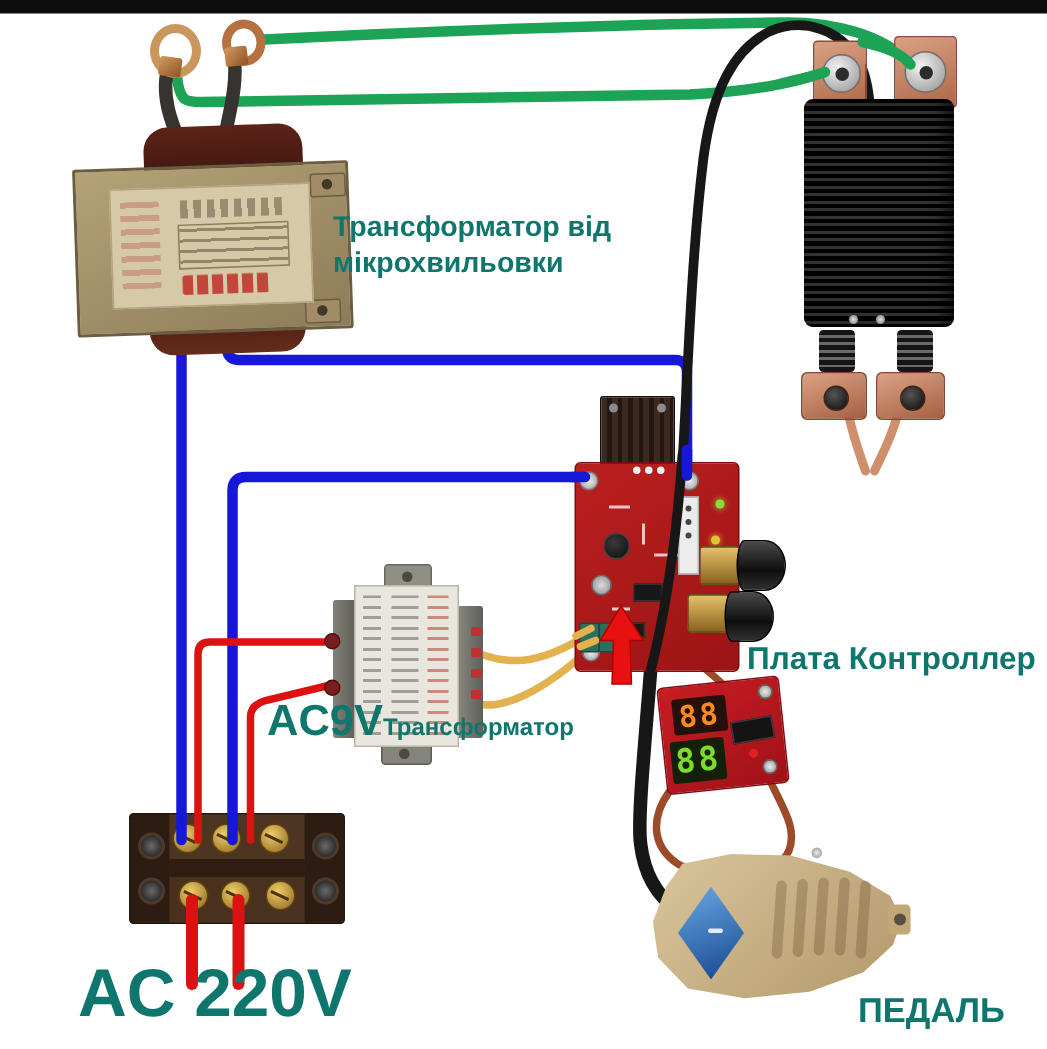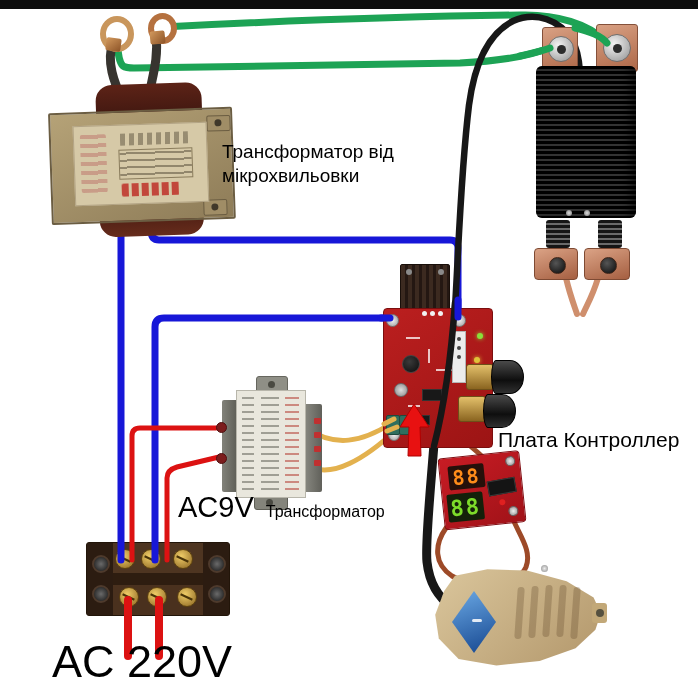--- a/index.html
+++ b/index.html
@@ -4,21 +4,21 @@
 <style>
   html,body{margin:0;padding:0;background:#fff;}
   .canvas{position:relative;width:698px;height:699px;background:#fff;overflow:hidden;
           font-family:"Liberation Sans",sans-serif;}
   .abs{position:absolute;}
   svg.layer{position:absolute;left:0;top:0;width:698px;height:699px;pointer-events:none;}
   #wires-under{z-index:1;}
   .comp{position:absolute;z-index:2;}
   .comp-low{position:absolute;z-index:0;}
   #wires-over{z-index:3;}
-  .label{position:absolute;z-index:4;font-weight:400;color:#000000;white-space:nowrap;}
+  .label{position:absolute;z-index:4;font-weight:700;color:#0f766e;white-space:nowrap;}
 
   
   .topbar{left:0;top:0;width:698px;height:9px;background:#0d0d0d;z-index:5;}
 
   
   .mot{left:50px;top:98px;width:182px;height:140px;transform:rotate(-2deg);}
   .mot .wind-top{position:absolute;left:48px;top:-14px;width:106px;height:34px;background:linear-gradient(180deg,#5d2317,#3f1710);border-radius:16px 16px 0 0;}
   .mot .wind-bot{position:absolute;left:48px;top:112px;width:104px;height:26px;background:linear-gradient(180deg,#4a1c12,#662c1c);border-radius:0 0 16px 16px;}
   .mot .frame{position:absolute;left:0;top:12px;width:180px;height:108px;background:linear-gradient(155deg,#b5a277,#8e7c58);border:2px solid #6b5d42;border-radius:2px;}
   .mot .tab{position:absolute;width:22px;height:14px;background:#a08d66;border:1px solid #6b5d42;border-radius:2px;}
@@ -106,21 +106,21 @@
   .pedal .glint{position:absolute;left:44px;top:54px;width:10px;height:3px;background:rgba(255,255,255,.85);border-radius:2px;}
   .pedal .rib{position:absolute;top:20px;width:7px;height:52px;background:rgba(88,66,36,.28);border-radius:4px;transform:rotate(4deg);}
   .pedal .toescrew{position:absolute;left:113px;top:0px;width:7px;height:7px;border-radius:50%;background:radial-gradient(#eee,#888);}
   .pedal .tab{position:absolute;left:164px;top:38px;width:15px;height:20px;background:#c2a878;border-radius:3px;}
   .pedal .tab i{display:block;width:8px;height:8px;border-radius:50%;background:#55503f;margin:6px auto 0;}
 
   
   .lbl-mot{left:222px;top:140px;font-size:19px;line-height:24px;}
   .lbl-handle{left:608px;top:285px;font-size:27px;}
   .lbl-ctl{left:498px;top:428px;font-size:21px;}
-  .lbl-ac9{left:178px;top:491px;display:flex;align-items:baseline;gap:12px;}
+  .lbl-ac9{left:178px;top:465px;display:flex;align-items:baseline;gap:0;}
   .lbl-ac9 .b1{font-size:29px;}
   .lbl-ac9 .b2{font-size:16px;}
   .lbl-mains{left:52px;top:636px;font-size:45px;letter-spacing:0px;}
   .lbl-pedal{left:572px;top:660px;font-size:23px;}
 </style>
 </head>
 <body>
 
 <div class="canvas">
 
@@ -315,15 +315,16 @@
   <div class="label lbl-mot">
     <div>Трансформатор від</div>
     <div>мікрохвильовки</div>
   </div>
   <div class="label lbl-ctl">Плата Контроллер</div>
   <div class="label lbl-ac9">
     <span class="b1">AC9V</span>
     <span class="b2">Трансформатор</span>
   </div>
   <div class="label lbl-mains">AC 220V</div>
+  <div class="label lbl-pedal">ПЕДАЛЬ</div>
 
   <div class="abs topbar"></div>
 </div>
 
 </body></html>

